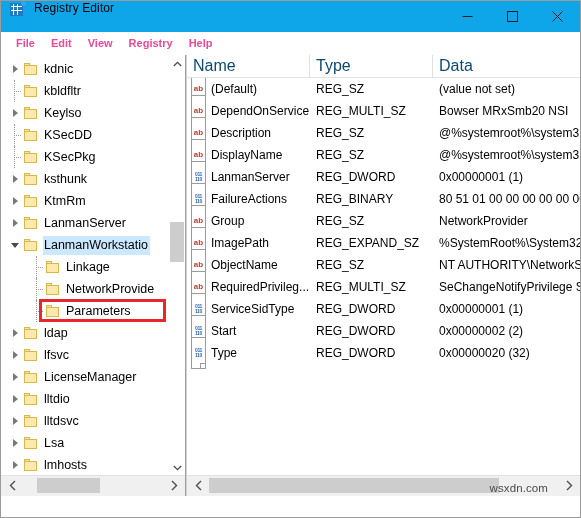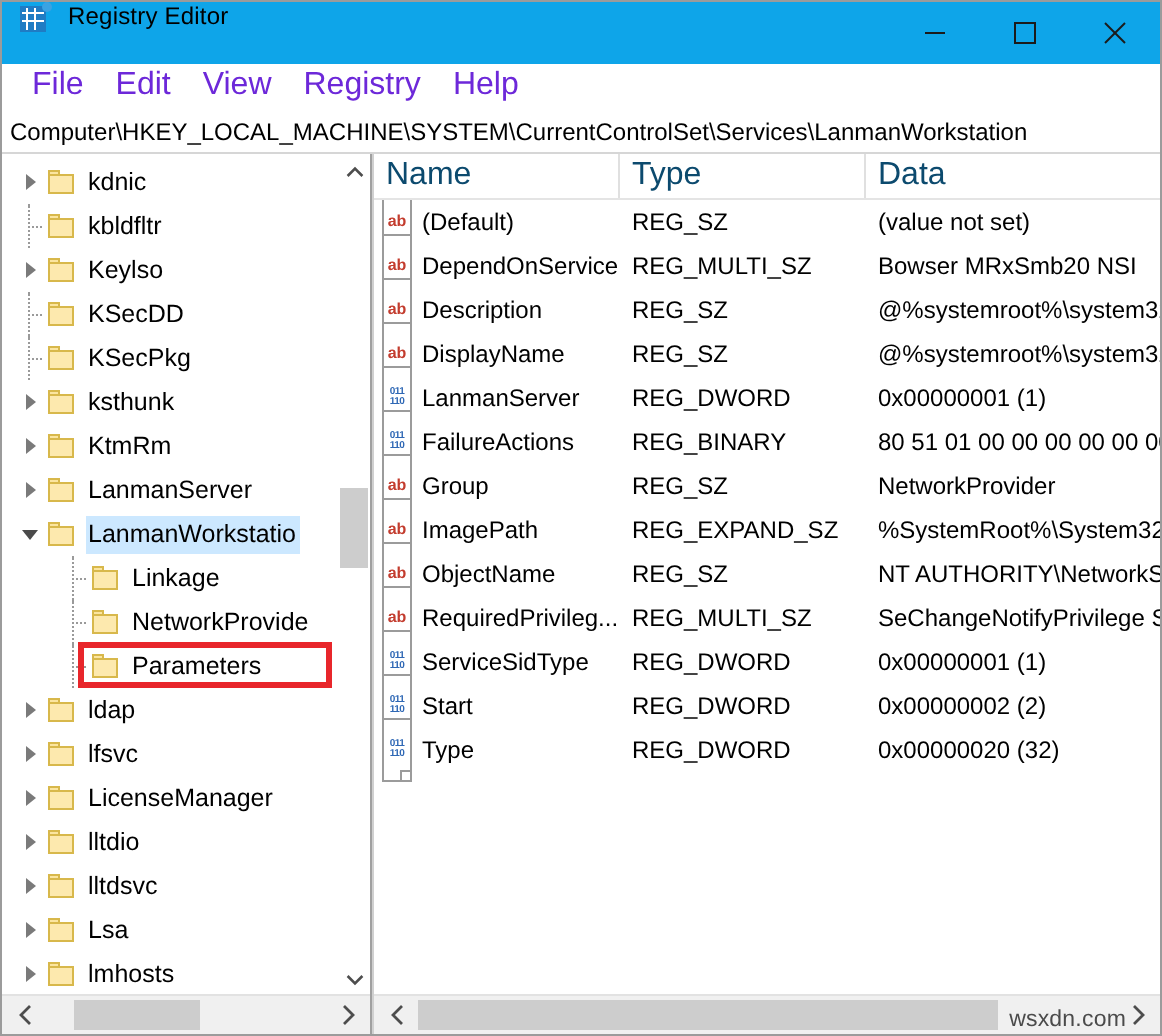--- a/index.html
+++ b/index.html
@@ -85,24 +85,25 @@
 
   
   .menubar {
     height: 23px;
     display: flex;
     align-items: center;
     padding-left: 7px;
     background: #ffffff;
   }
   .menu-item {
-    font-size: 16px;
-    color: #6d28d9;
+    font-size: 11px;
+    color: #ec4899;
     padding: 2px 8px 3px 8px;
     white-space: nowrap;
+    font-weight: bold;
   }
 
   
   .addressbar {
     height: 21px;
     display: flex;
     align-items: center;
     padding-left: 4px;
     font-size: 12px;
     color: #000000;
@@ -371,21 +372,21 @@
     width: 5px; height: 5px;
     background: #ffffff;
     border-left: 1px solid #9b9b9b;
     border-top: 1px solid #9b9b9b;
     transform: rotate(0deg);
   }
 
   
   .watermark {
     position: absolute;
-    right: 17px;
+    right: 32px;
     bottom: 2px;
     font-size: 11.5px;
     color: #4b4b4b;
     letter-spacing: 0.1px;
     margin-left: 44px;
   }
 </style>
 </head>
 <body>
 
@@ -418,21 +419,20 @@
   </div>
 
   <div class="menubar">
     <div class="menu-item">File</div>
     <div class="menu-item">Edit</div>
     <div class="menu-item">View</div>
     <div class="menu-item">Registry</div>
     <div class="menu-item">Help</div>
   </div>
 
-  <div class="addressbar">Computer\HKEY_LOCAL_MACHINE\SYSTEM\CurrentControlSet\Services\LanmanWorkstation</div>
 
   <div class="main">
 
     <div class="pane-left">
       <div class="tree-viewport" id="tree-viewport">
           <div class="tree-row">
             <div class="indent" style="width: 6px;"></div>
             <div class="tw">
               <div class="chev"></div>
             </div>

